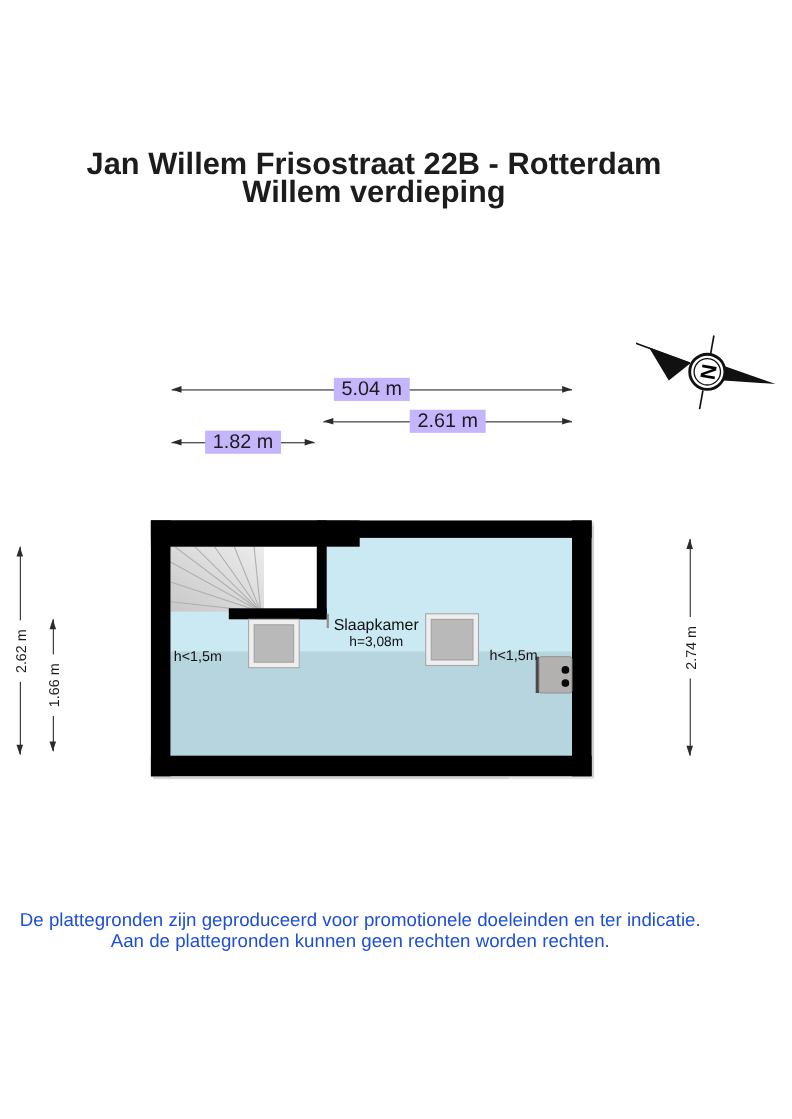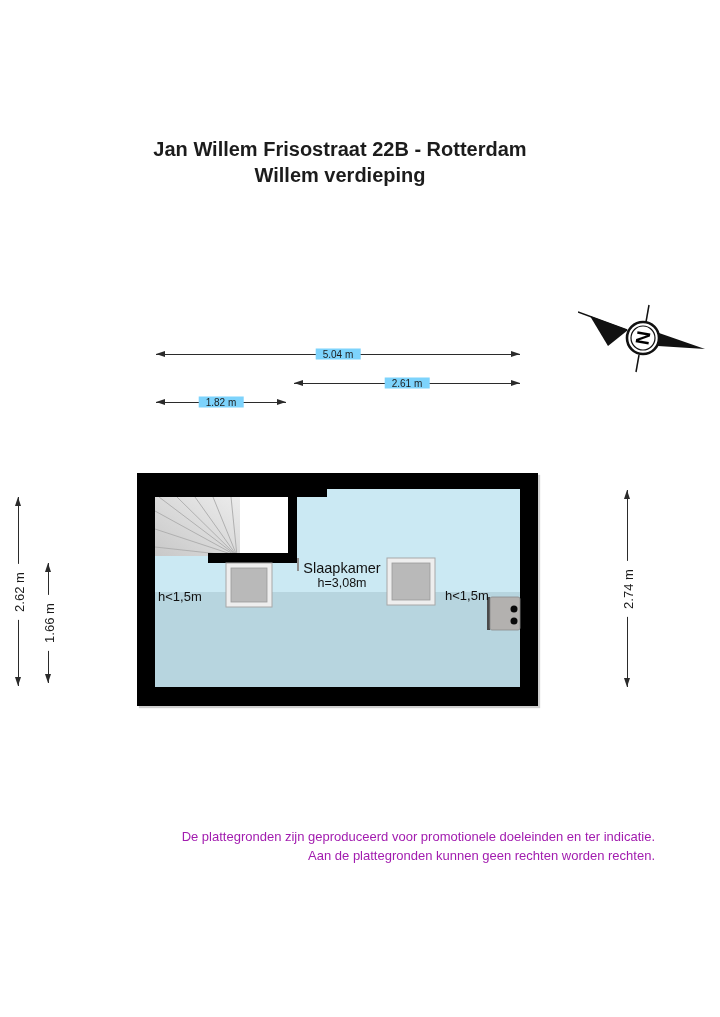--- a/index.html
+++ b/index.html
@@ -2,42 +2,42 @@
 <html><head>
 <meta charset="utf-8">
 <style>
   html,body{margin:0;padding:0;background:#ffffff;}
   #page{
     position:relative;width:720px;height:1017px;background:#ffffff;overflow:hidden;
     font-family:"Liberation Sans", sans-serif;color:#1a1a1a;
   }
   
   .title{position:absolute;left:0;top:136px;width:680px;text-align:center;
-         font-size:20px;font-weight:bold;line-height:26px;color:#1c1c1c;}
+         font-size:28px;font-weight:bold;line-height:26px;color:#1c1c1c;}
   
   .hdim{position:absolute;height:0;border-top:1px solid #2b2b2b;}
   .hdim .ah{position:absolute;width:0;height:0;top:-4px;}
   .hdim .ah.l{left:0;border-top:3.5px solid transparent;border-bottom:3.5px solid transparent;border-right:9px solid #2b2b2b;}
   .hdim .ah.r{right:0;border-top:3.5px solid transparent;border-bottom:3.5px solid transparent;border-left:9px solid #2b2b2b;}
   .hdim .lbl{position:absolute;left:50%;top:-1px;transform:translate(-50%,-50%);
-             background:#7dd3fc;padding:0 7px;font-size:10px;white-space:nowrap;color:#1c1c1c;}
+             background:#c4b5fd;padding:0 7px;font-size:18px;white-space:nowrap;color:#1c1c1c;}
   .vdim{position:absolute;width:0;border-left:1px solid #2b2b2b;}
   .vdim .ah{position:absolute;width:0;height:0;left:-4px;}
   .vdim .ah.t{top:0;border-left:3.5px solid transparent;border-right:3.5px solid transparent;border-bottom:9px solid #2b2b2b;}
   .vdim .ah.b{bottom:0;border-left:3.5px solid transparent;border-right:3.5px solid transparent;border-top:9px solid #2b2b2b;}
   .vdim .lbl{position:absolute;left:0;top:50%;transform:translate(-50%,-50%) rotate(-90deg);
              background:#ffffff;padding:0 8px;font-size:13px;white-space:nowrap;color:#1c1c1c;}
   
   .plan{position:absolute;left:137px;top:473px;box-shadow:2px 2px 1px #cfcfcf;}
   .plan text{font-family:"Liberation Sans", sans-serif;fill:#111;}
   
   .compass{position:absolute;left:578px;top:302px;}
   
-  .footer{position:absolute;left:0;top:827px;width:655px;text-align:right;
-          font-size:13px;line-height:19px;color:#a21caf;}
+  .footer{position:absolute;left:0;top:827px;width:655px;text-align:center;
+          font-size:17px;line-height:19px;color:#1d4ed8;}
 </style>
 </head>
 <body>
 
 <div id="page">
 
   <div class="title">
     <div>Jan Willem Frisostraat 22B - Rotterdam</div>
     <div>Willem verdieping</div>
   </div>

